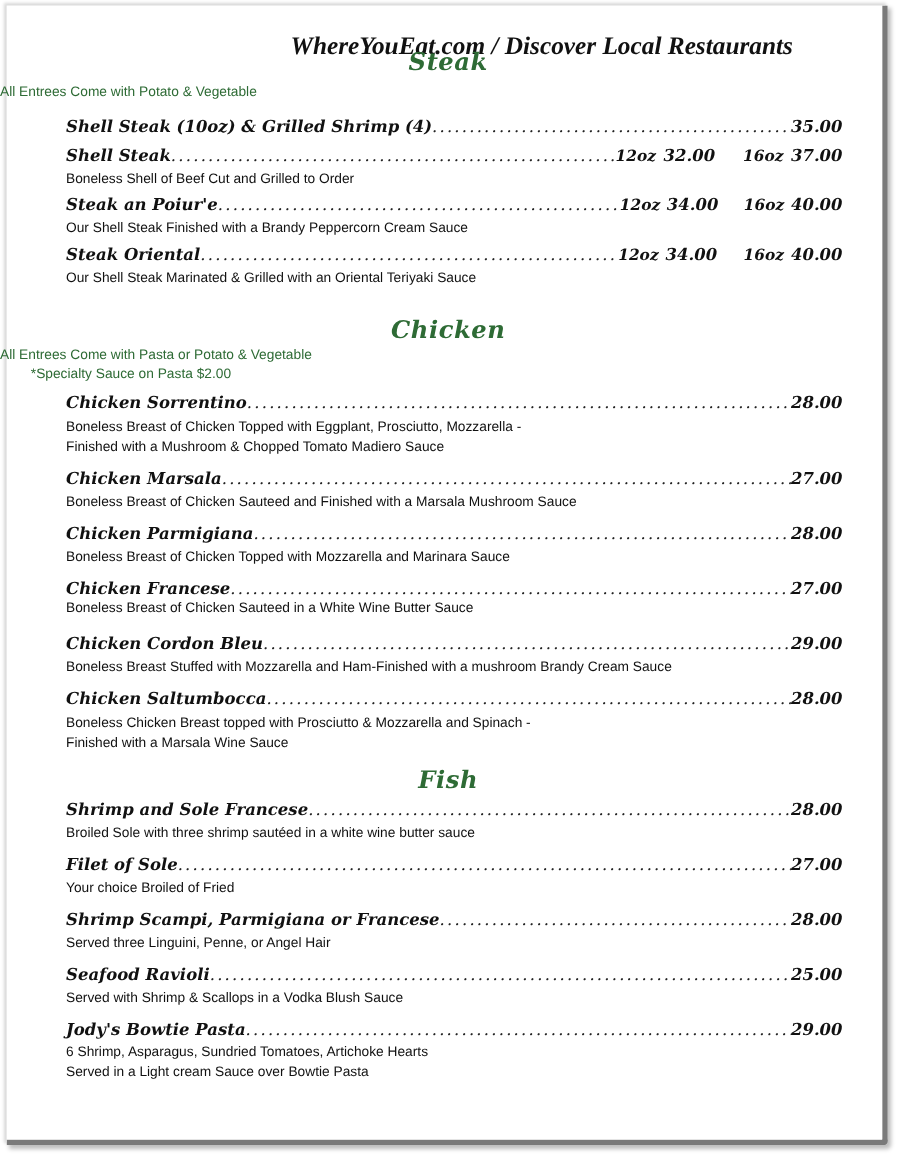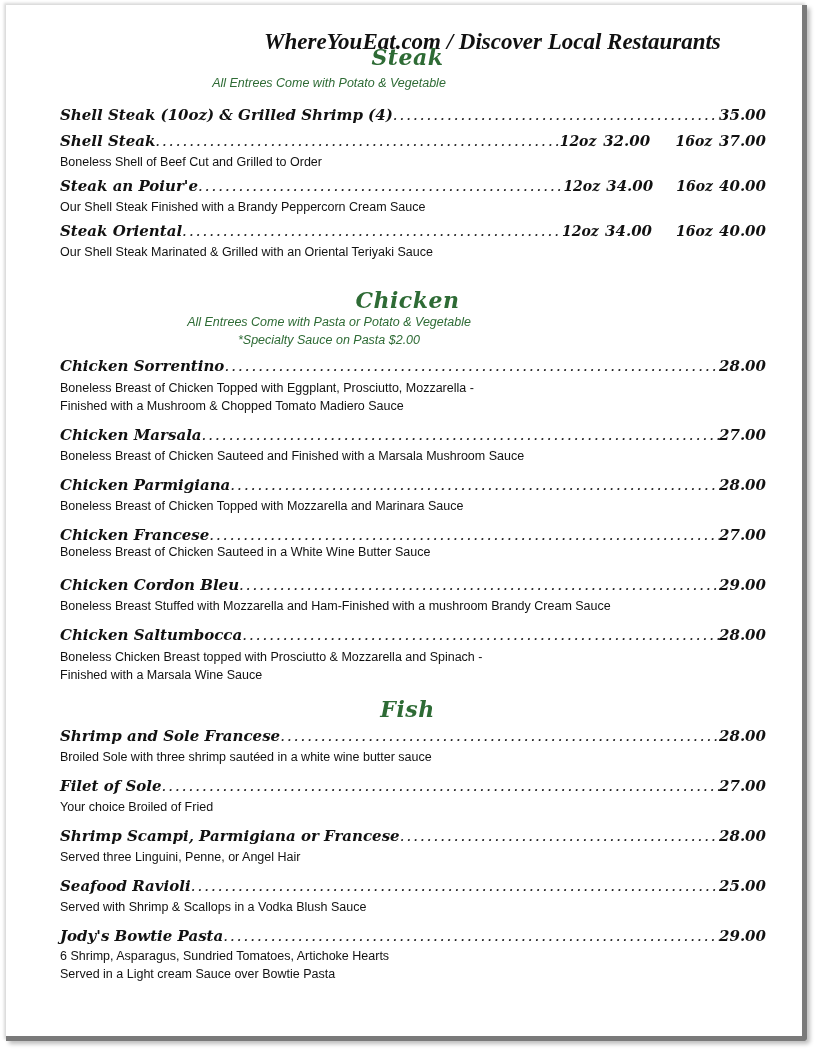--- a/index.html
+++ b/index.html
@@ -16,22 +16,22 @@
     position: absolute; left: 264px; top: 29px;
     font-family: "Liberation Serif", serif; font-style: italic; font-weight: bold;
     font-size: 23px; color: #111; white-space: nowrap;
   }
   .section-title {
     position: absolute; left: 0; width: 815px; text-align: center;
     font-family: "DejaVu Serif", serif; font-style: italic; font-weight: bold;
     color: #2e6b35; font-size: 22px; letter-spacing: 0.5px;
   }
   .section-note {
-    position: absolute; left: 0; width: 658px; text-align: center;
-    font-family: "Liberation Sans", sans-serif; font-size: 12.5px; color: #2e6b35; font-style: italic;
+    position: absolute; left: 0; width: 658px; text-align: left;
+    font-family: "Liberation Sans", sans-serif; font-size: 12.5px; color: #2e6b35;
   }
   .item-row {
     position: absolute; left: 60px; width: 706px; display: flex; align-items: baseline;
     font-family: "DejaVu Serif", serif; font-style: italic; font-weight: bold;
     font-size: 15px; color: #111; white-space: nowrap;
   }
   .item-name { flex: 0 0 auto; }
   .leader { flex: 1 1 auto; overflow: hidden; font-weight: normal; letter-spacing: 2px; color: #222; }
   .leader::before { content: "................................................................................................................................................................"; }
   .price { flex: 0 0 auto; }
@@ -94,21 +94,21 @@
   <span class="price">34.00</span>
     <span class="size-gap"></span>
   <span class="size">16oz</span>
     <span class="price-gap"></span>
   <span class="price">40.00</span>
 </div>
 <div class="desc" style="top:245px;">Our Shell Steak Marinated &amp; Grilled with an Oriental Teriyaki Sauce</div>
 
 <div class="section-title" style="top:287px;">Chicken</div>
 <div class="section-note" style="top:315px;">All Entrees Come with  Pasta or Potato &amp;  Vegetable</div>
-<div class="section-note" style="top:333px;">*Specialty Sauce on Pasta $2.00</div>
+<div class="section-note" style="top:333px;padding-left:28px;">*Specialty Sauce on Pasta $2.00</div>
 
 <div class="item-row" style="top:357px;">
   <span class="item-name">Chicken Sorrentino</span>
   <span class="leader"></span>
   <span class="price">28.00</span>
 </div>
 <div class="desc" style="top:381px;">Boneless Breast of Chicken Topped with Eggplant, Prosciutto, Mozzarella -</div>
 <div class="desc" style="top:399px;">Finished with a Mushroom &amp; Chopped Tomato Madiero Sauce</div>
 
 <div class="item-row" style="top:426px;">

